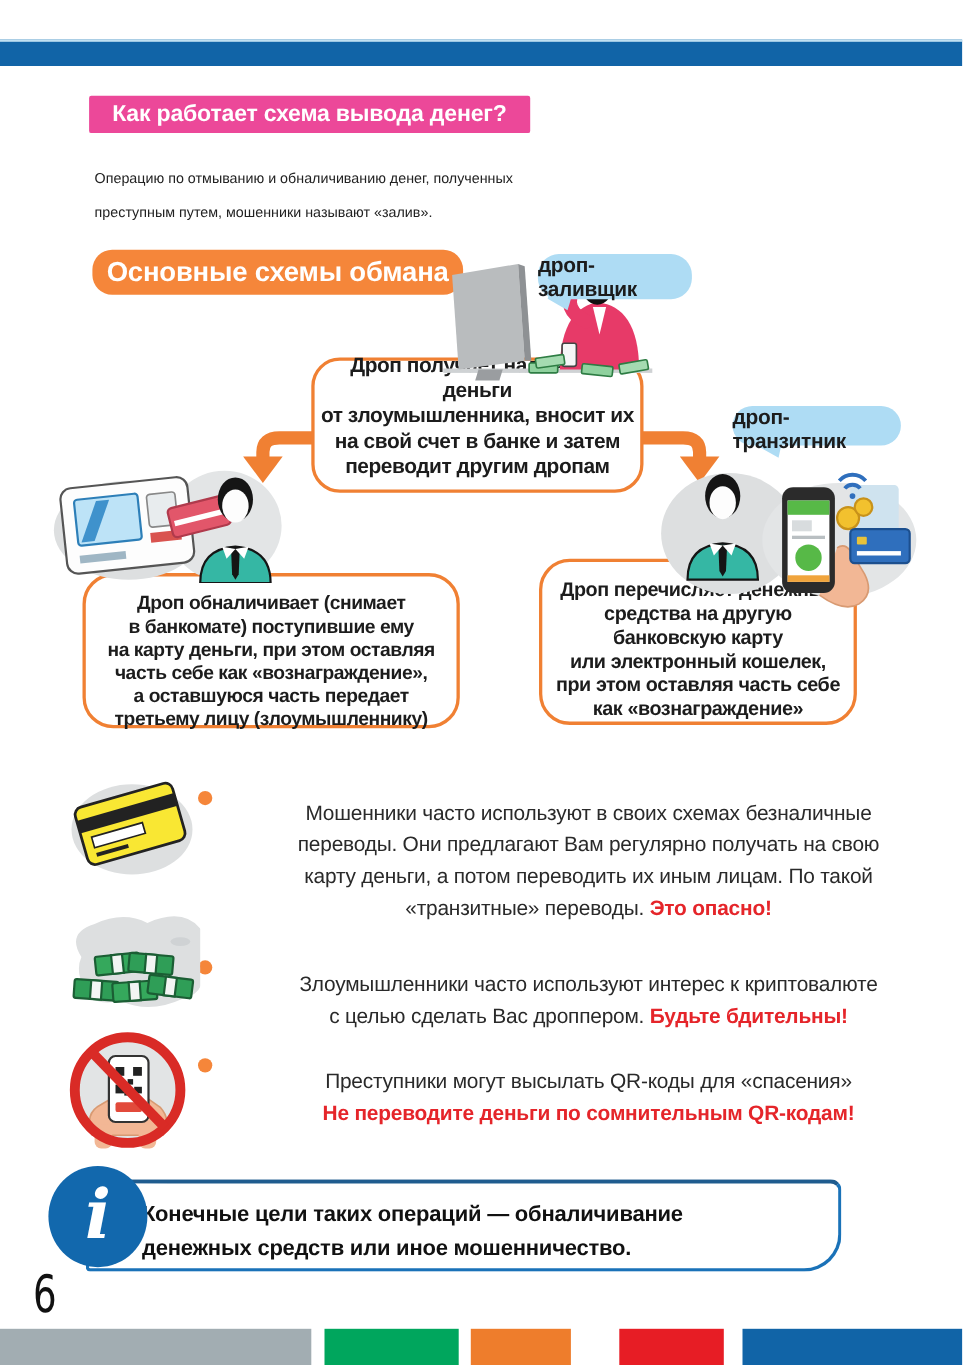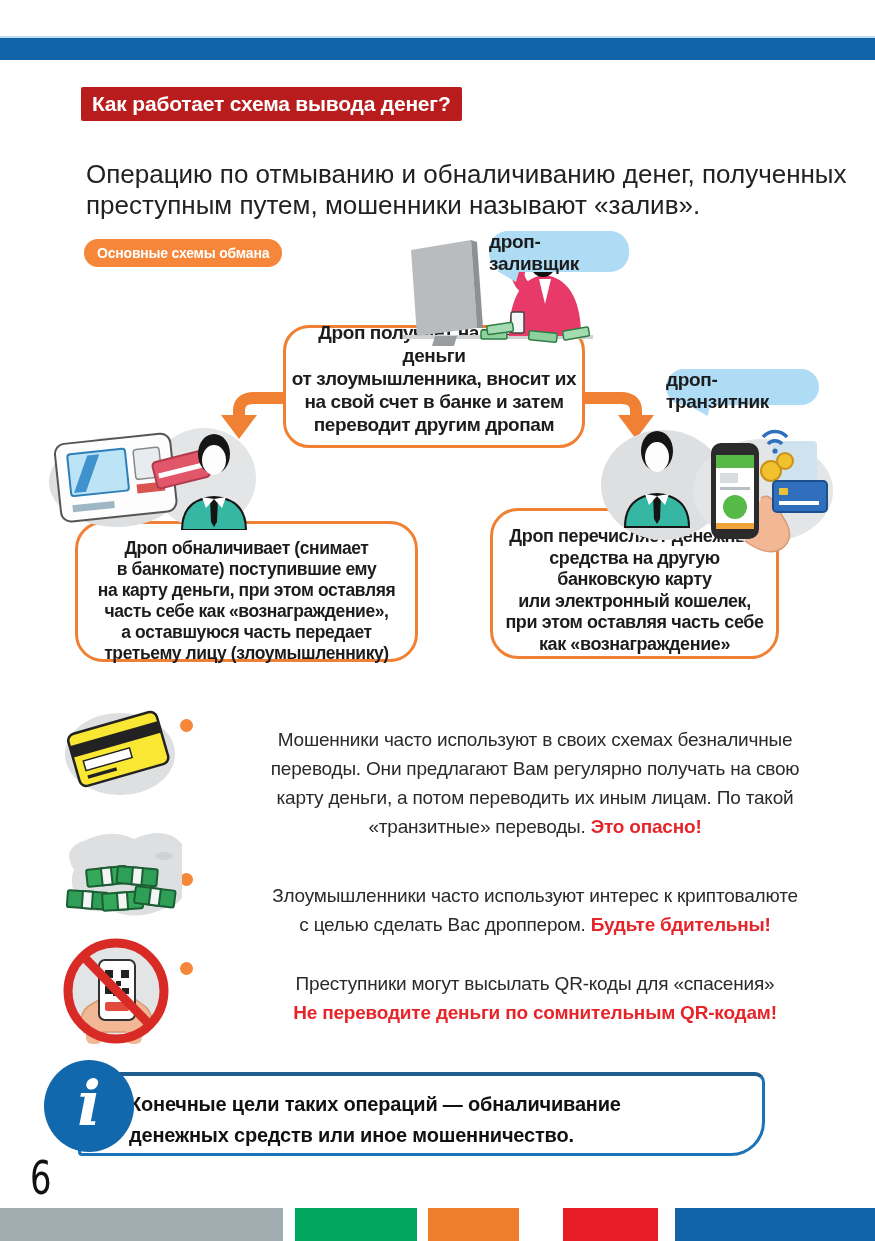--- a/index.html
+++ b/index.html
@@ -1,27 +1,27 @@
 <!DOCTYPE html>
 <html lang="ru"><head>
 <meta charset="utf-8">
 <style>
   html,body{margin:0;padding:0;background:#ffffff;}
   .page{position:relative;width:875px;height:1241px;background:#ffffff;overflow:hidden;
         font-family:"Liberation Sans",sans-serif;color:#1c1c1c;}
 
   .top-bar{position:absolute;left:0;top:36px;width:875px;height:22px;background:#1164a7;border-top:2px solid #bfe0f2;}
 
-  .title-box{position:absolute;left:81px;top:87px;background:#b91c1c;color:#ffffff;
-             font-size:21px;font-weight:bold;padding:5px 11px;border-radius:2px;letter-spacing:-0.2px;}
-  .intro{position:absolute;left:86px;top:133px;font-size:26px;line-height:31px;color:#222;}
+  .title-box{position:absolute;left:81px;top:87px;background:#ec4899;color:#ffffff;
+             font-size:21px;font-weight:bold;padding:5px 21px;border-radius:2px;letter-spacing:-0.2px;}
+  .intro{position:absolute;left:86px;top:133px;font-size:13px;line-height:31px;color:#222;}
   .intro span{display:block;}
 
-  .section-label{position:absolute;left:84px;top:239px;background:#f5863a;color:#ffffff;
-                 font-size:14px;font-weight:bold;padding:6px 13px;border-radius:18px;letter-spacing:-0.2px;}
+  .section-label{position:absolute;left:84px;top:227px;background:#f5863a;color:#ffffff;
+                 font-size:25px;font-weight:bold;padding:6px 13px;border-radius:18px;letter-spacing:-0.2px;}
 
   
   .bubble{position:absolute;background:#aedcf4;border-radius:19px;font-size:19px;font-weight:bold;
           display:flex;justify-content:center;letter-spacing:-0.3px;z-index:5;color:#1c1c1c;}
   .bubble .tail{position:absolute;width:15px;height:15px;background:#aedcf4;z-index:-1;}
   .bubble-top{left:489px;top:231px;width:140px;height:41px;}
   .bubble-top .tail{left:12px;bottom:-7px;transform:skewX(35deg) rotate(45deg);}
   .bubble-left{left:30px;top:371px;width:156px;height:39px;}
   .bubble-left .tail{right:26px;bottom:-8px;transform:skewX(-38deg) rotate(45deg);}
   .bubble-right{left:666px;top:369px;width:153px;height:36px;}

